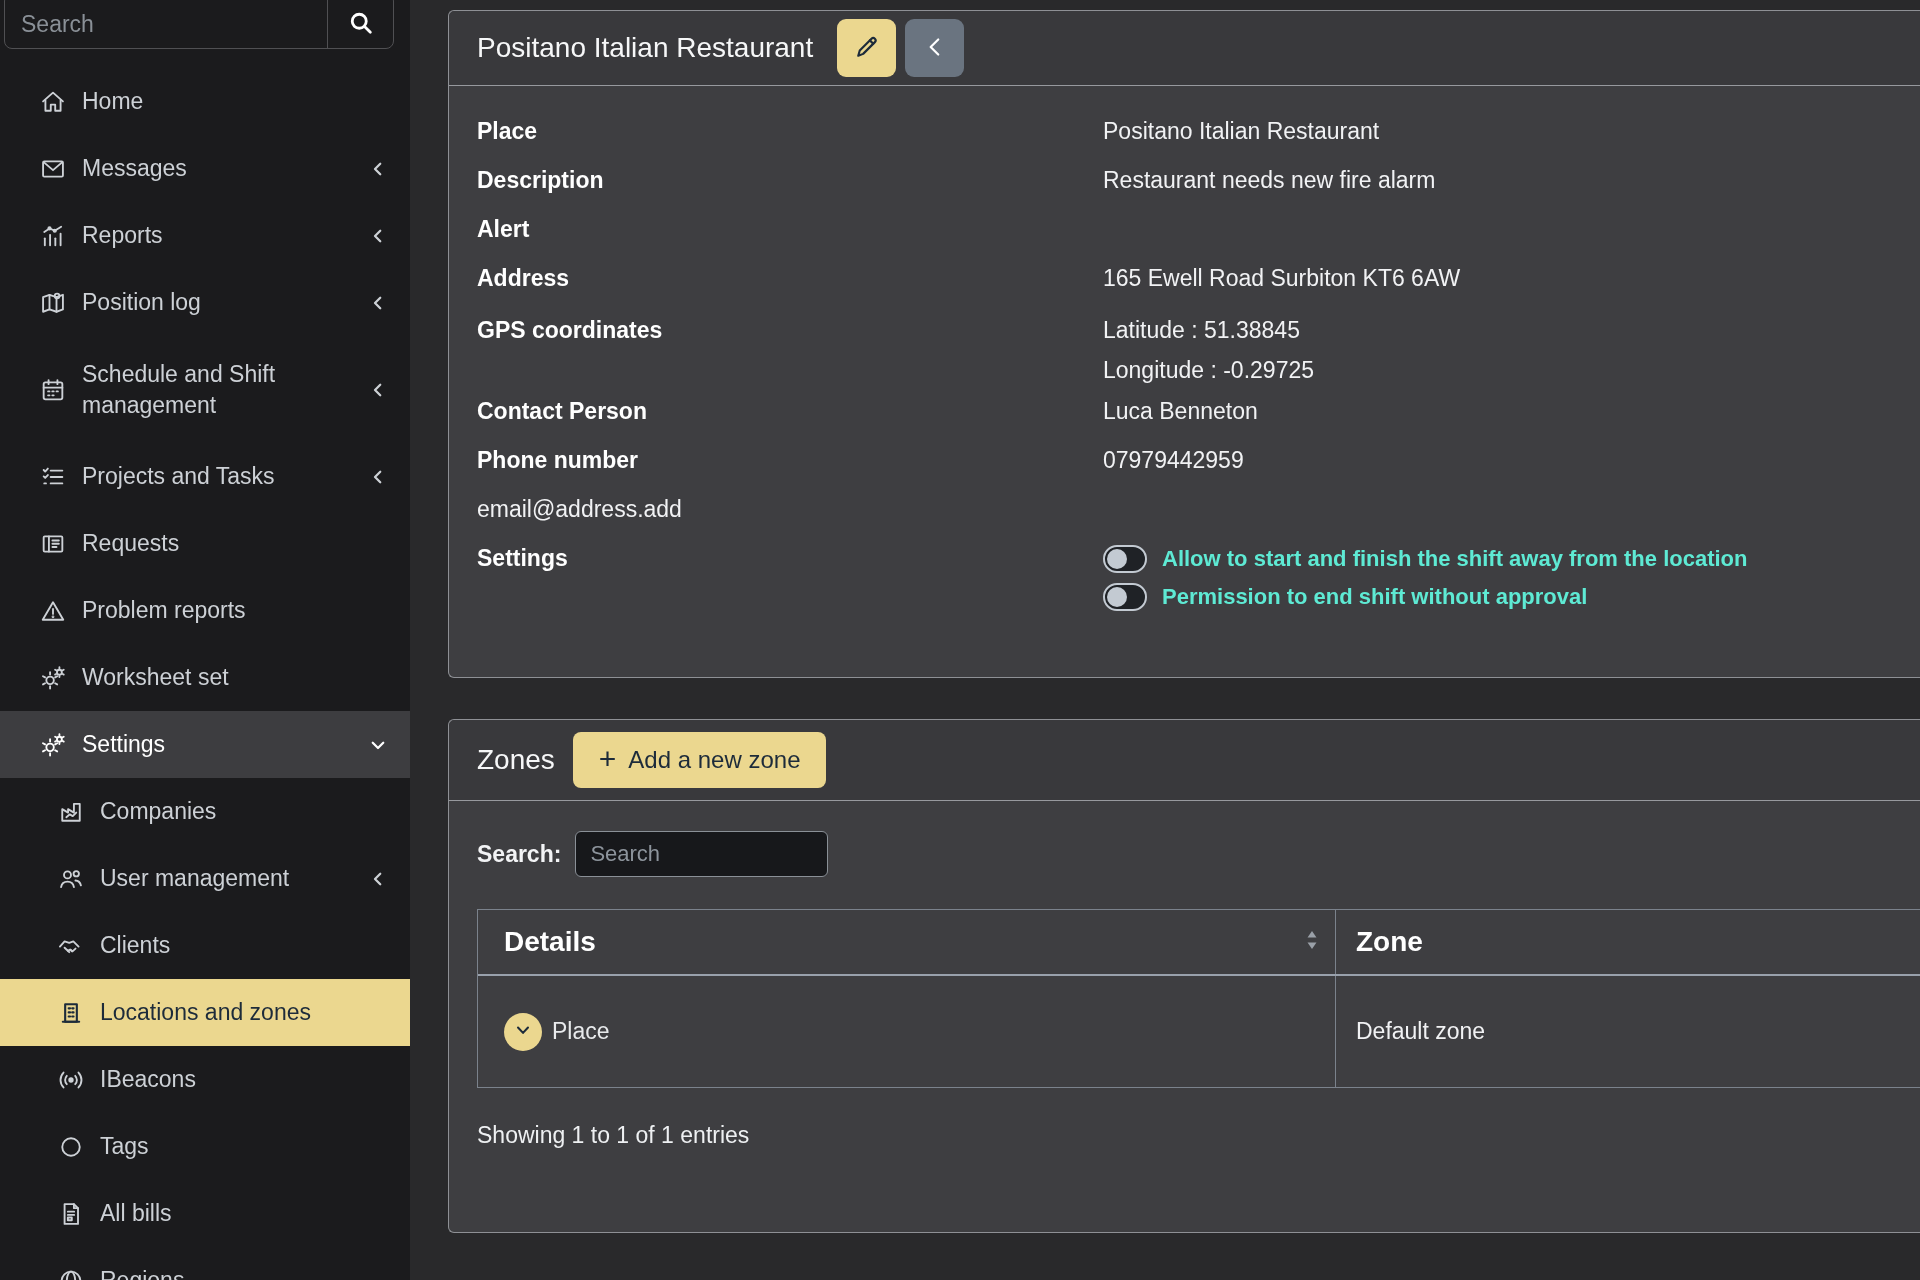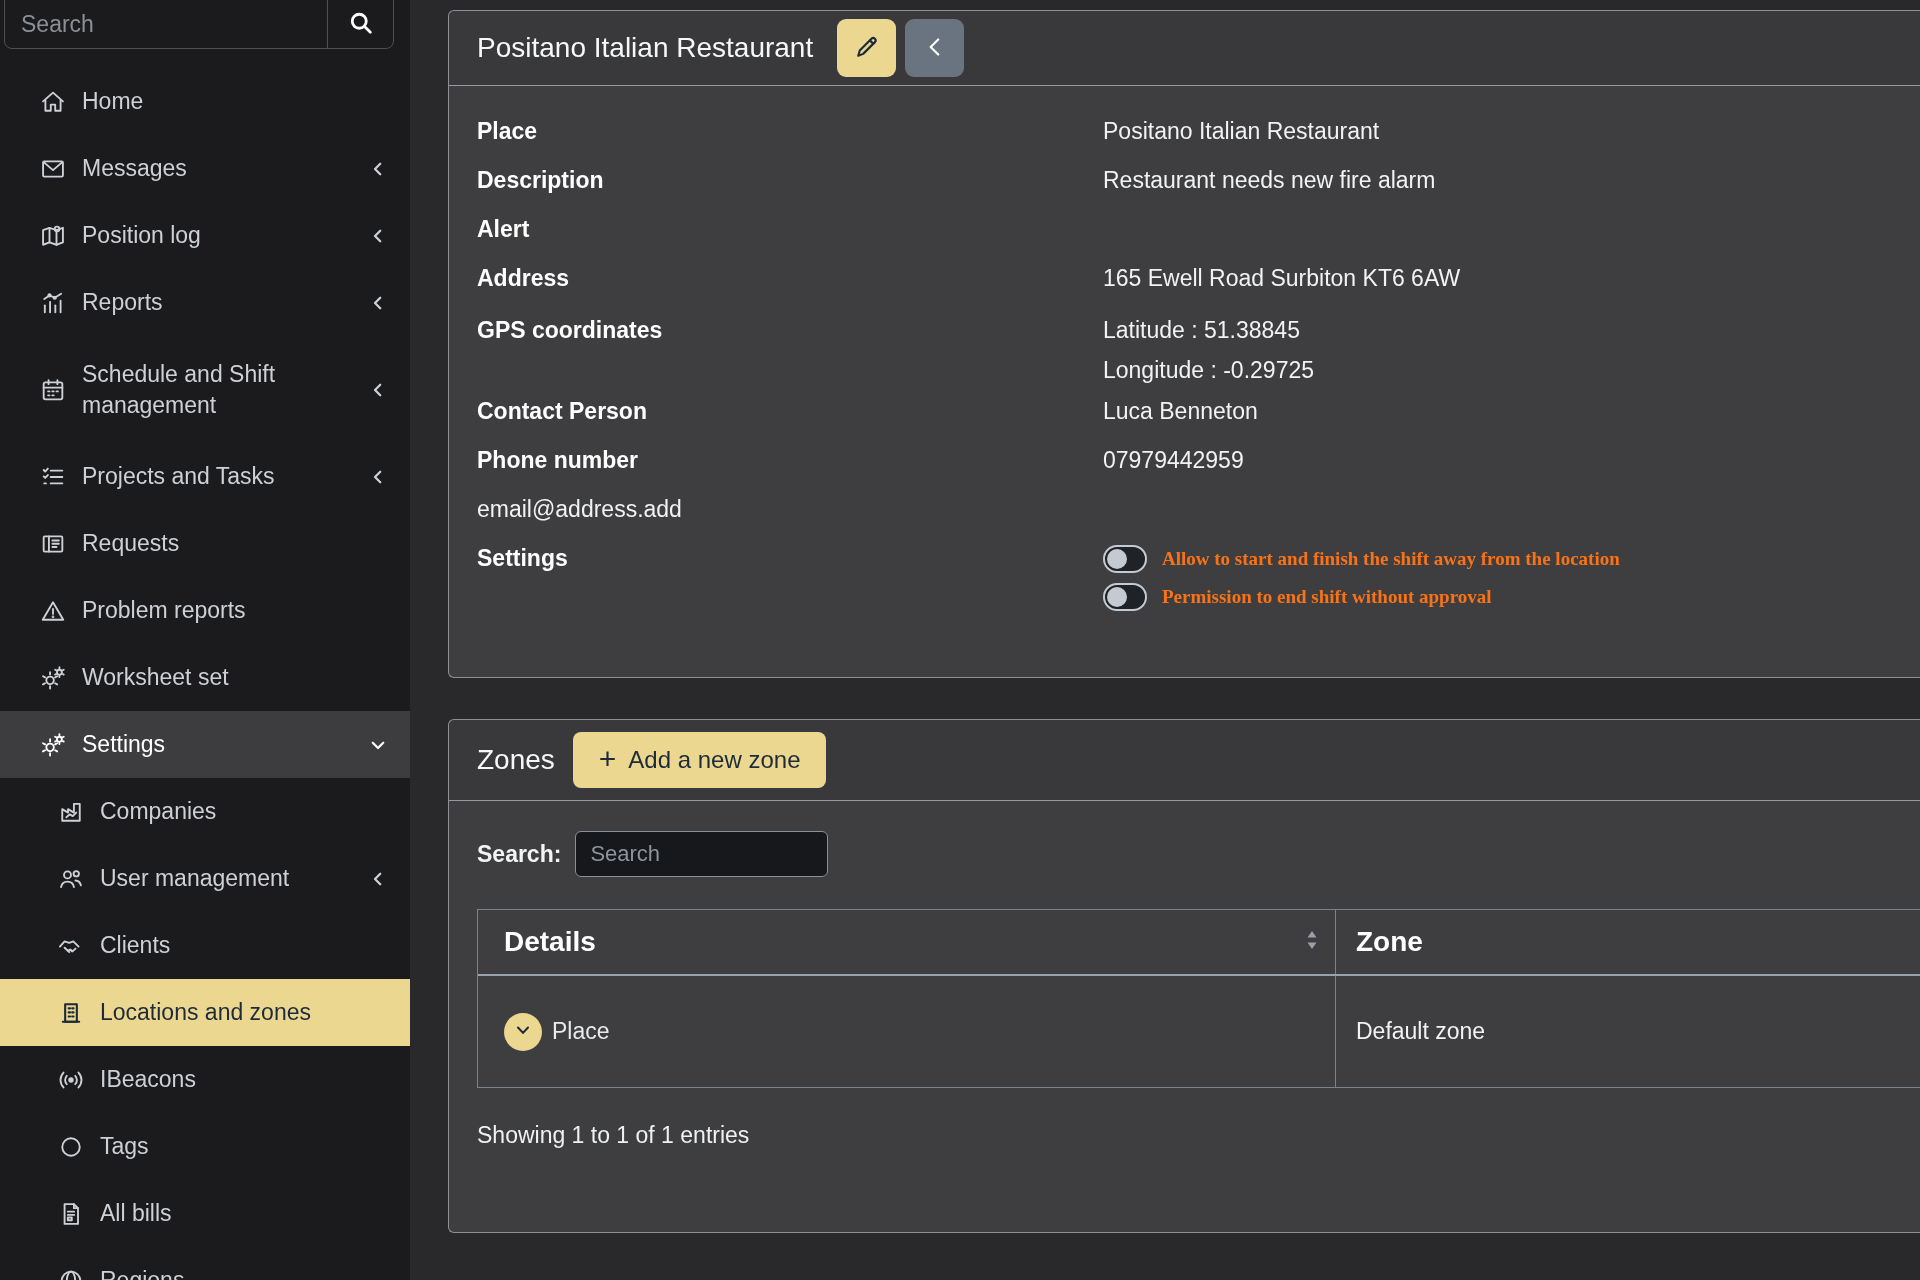--- a/index.html
+++ b/index.html
@@ -71,21 +71,21 @@
   .flabel { font-weight: bold; color: #ffffff; }
   .fvalue { color: #f1f2f4; }
   .gps-line { line-height: 40px; }
   .toggle-row { display: flex; align-items: center; gap: 15px; margin-bottom: 10px; }
   .toggle {
     width: 44px; height: 28px; border-radius: 15px;
     background: #1f2226; border: 2px solid #c3cad2; position: relative;
     flex: none; cursor: pointer;
   }
   .toggle .knob { position: absolute; left: 2px; top: 2px; width: 20px; height: 20px; border-radius: 50%; background: #c3cad2; }
-  .toggle-lbl { font-weight: bold; font-size: 19px; color: #f97316; font-family: Liberation Serif, serif; }
+  .toggle-lbl { font-weight: bold; font-size: 22px; color: #5eead4; }
   
   .zones-card { margin-top: 41px; height: 514px; }
   .zones-header {
     height: 81px; display: flex; align-items: center; padding-left: 28px;
     background: #39393c; border-bottom: 1px solid #97999e; border-radius: 6px 0 0 0;
   }
   .btn-add {
     margin-left: 18px; height: 56px; border: none; border-radius: 8px;
     background: #ebd78f; color: #1d2b3a; font-size: 24px;
     display: flex; align-items: center; gap: 12px; padding: 0 26px; cursor: pointer;
@@ -158,47 +158,47 @@
       <span class="chev">
         <svg class="icon" width="18" height="18" viewBox="0 0 24 24" style="stroke-width:3">
             <polyline points="15,5 8,12 15,19"></polyline>
           </svg>
       </span>
     </div>
 
     <div class="nav-item">
       <span class="ic">
         <svg class="icon" width="28" height="28" viewBox="0 0 24 24">
-            <path d="M3.5 7l5.5-2 6 2 5.5-2v12.5l-5.5 2-6-2-5.5 2z"></path>
-            <path d="M9 5v12.5"></path>
-            <path d="M15 7v12.5"></path>
-            <circle cx="15.5" cy="6" r="2"></circle>
-          </svg>
-      </span>
-      <span class="lbl">Position log</span>
-      <span class="chev">
-        <svg class="icon" width="18" height="18" viewBox="0 0 24 24" style="stroke-width:3">
-            <polyline points="15,5 8,12 15,19"></polyline>
-          </svg>
-      </span>
-    </div>
-
-    <div class="nav-item">
-      <span class="ic">
-        <svg class="icon" width="28" height="28" viewBox="0 0 24 24">
             <path d="M5 20v-6"></path>
             <path d="M9.5 20v-9"></path>
             <path d="M14 20v-6"></path>
             <path d="M18.5 20V10"></path>
             <polyline points="4.5,8.5 9,5.5 13.5,7.5 19,4"></polyline>
             <circle cx="9" cy="5.5" r="1" fill="currentColor"></circle>
             <circle cx="13.5" cy="7.5" r="1" fill="currentColor"></circle>
           </svg>
       </span>
       <span class="lbl">Reports</span>
+      <span class="chev">
+        <svg class="icon" width="18" height="18" viewBox="0 0 24 24" style="stroke-width:3">
+            <polyline points="15,5 8,12 15,19"></polyline>
+          </svg>
+      </span>
+    </div>
+
+    <div class="nav-item">
+      <span class="ic">
+        <svg class="icon" width="28" height="28" viewBox="0 0 24 24">
+            <path d="M3.5 7l5.5-2 6 2 5.5-2v12.5l-5.5 2-6-2-5.5 2z"></path>
+            <path d="M9 5v12.5"></path>
+            <path d="M15 7v12.5"></path>
+            <circle cx="15.5" cy="6" r="2"></circle>
+          </svg>
+      </span>
+      <span class="lbl">Position log</span>
       <span class="chev">
         <svg class="icon" width="18" height="18" viewBox="0 0 24 24" style="stroke-width:3">
             <polyline points="15,5 8,12 15,19"></polyline>
           </svg>
       </span>
     </div>
 
     <div class="nav-item two-line">
       <span class="ic">
         <svg class="icon" width="28" height="28" viewBox="0 0 24 24">

